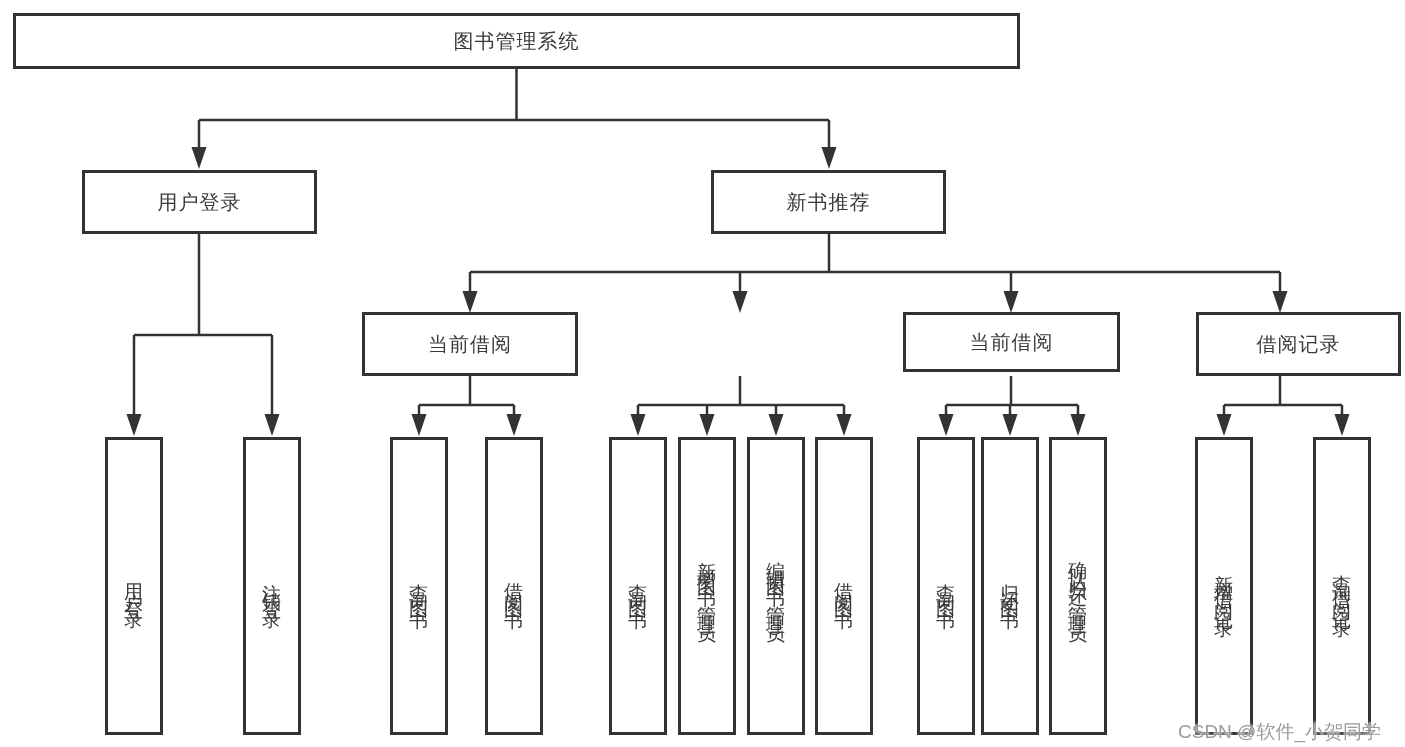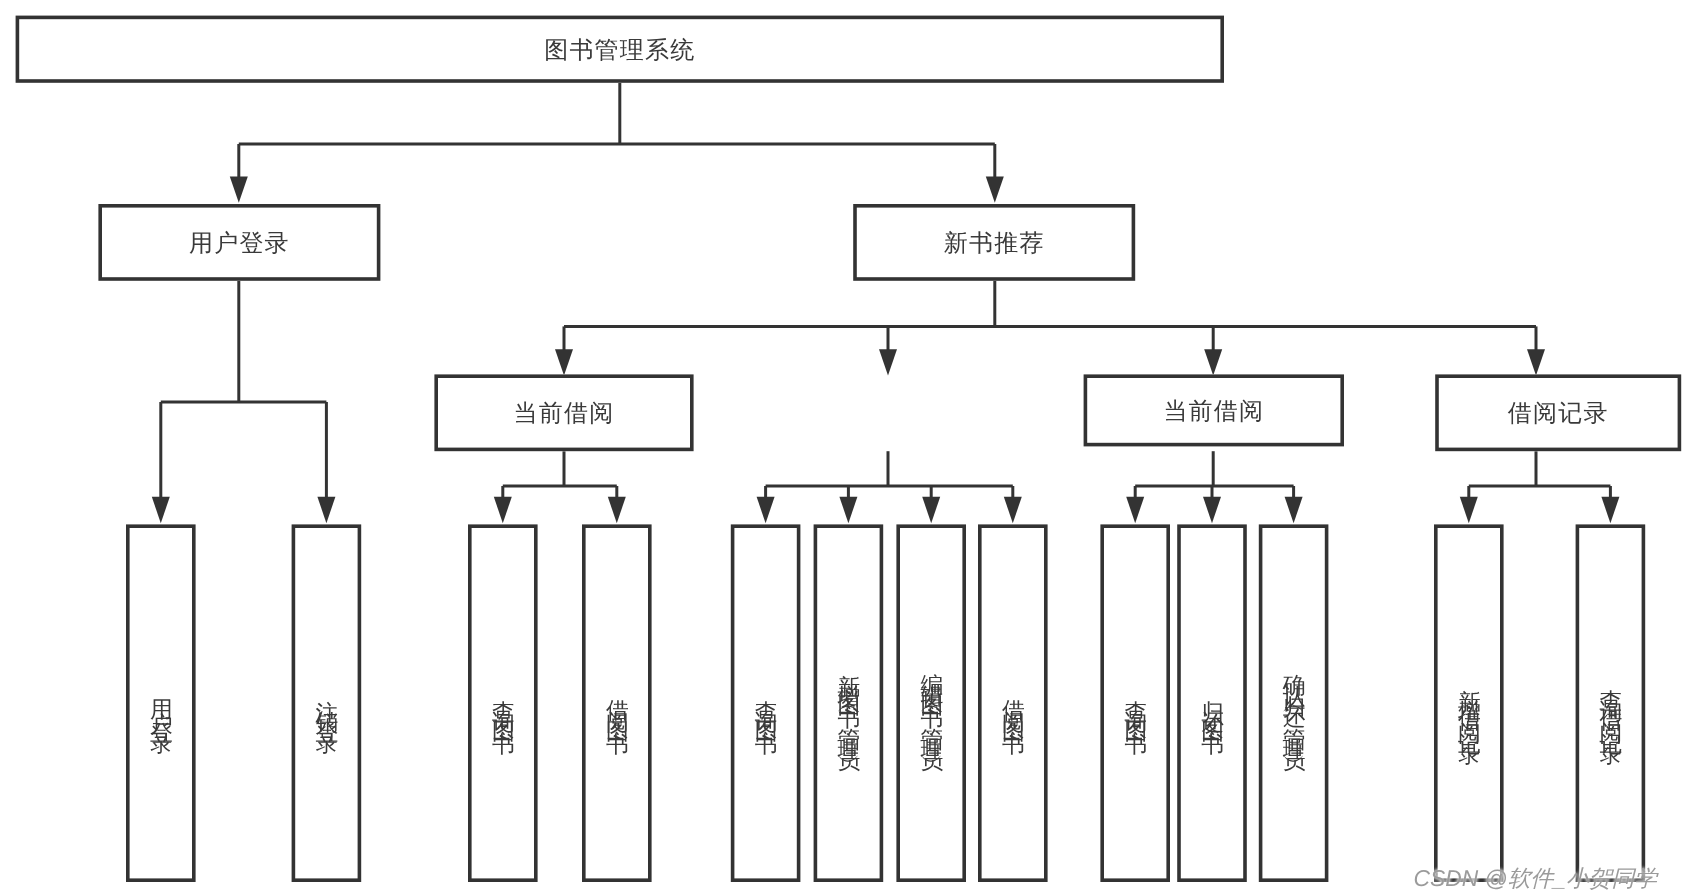--- a/index.html
+++ b/index.html
@@ -43,21 +43,20 @@
   }
   .watermark {
     position: absolute;
     left: 1178px;
     top: 719px;
     font-size: 19px;
     color: #9b9b9b;
     white-space: nowrap;
     text-shadow: 0 0 3px #ffffff, 0 0 3px #ffffff;
     z-index: 5;
-    font-style: italic;
   }
 </style>
 </head>
 <body>
 
 <div id="canvas">
 
   <svg id="connectors" viewBox="0 0 1405 747" xmlns="http://www.w3.org/2000/svg" aria-hidden="true">
     <g stroke="#333333" stroke-width="2.5" fill="none">
 

